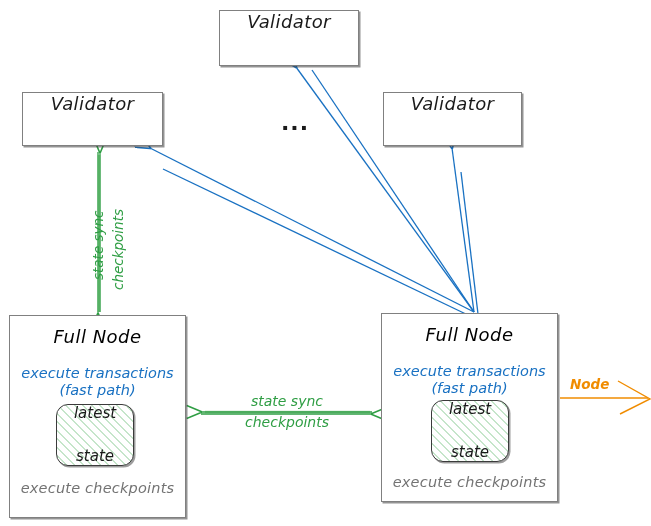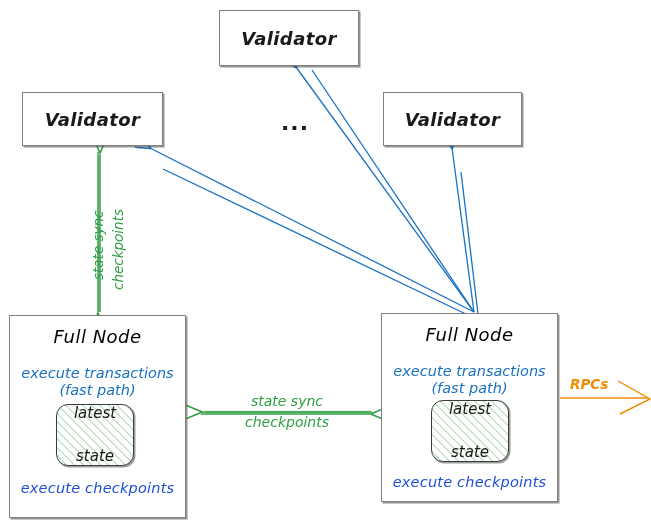--- a/index.html
+++ b/index.html
@@ -25,23 +25,21 @@
   }
   .node-box {
     position: absolute;
     box-sizing: border-box;
     background: #ffffff;
     border: 1.6px solid #808080;
     box-shadow: 1.5px 1.5px 0 0 rgba(60,60,60,0.55);
   }
   .validator-box {
     display: flex;
-    align-items: center;
     justify-content: center;
-    font-weight: bold;
   }
   .validator-label {
     font-family: "DejaVu Sans", sans-serif;
     font-size: 18px;
     color: #1a1a1a;
     letter-spacing: 0.4px;
     font-style: italic;
   }
   .fullnode-box {
     display: block;
@@ -58,21 +56,21 @@
     text-align: center;
     font-size: 14.5px;
     color: #1971c2;
     line-height: 1.18;
     margin-top: 18px;
     font-style: italic;
   }
   .fn-green {
     text-align: center;
     font-size: 14.5px;
-    color: #1d4ed8;
+    color: #737373;
     font-style: italic;
     letter-spacing: 0.2px;
   }
   .state-box {
     position: absolute;
     box-sizing: border-box;
     border: 1.6px solid #3b3b3b;
     border-radius: 12px;
     background-color: #ffffff;
     background-image: repeating-linear-gradient(
@@ -213,15 +211,15 @@
     <div class="fn-green" style="position:absolute; left:0; right:0; top:160px;">execute checkpoints</div>
   </div>
 
   <div class="vert-label" style="left:90px; top:280px;">state sync</div>
   <div class="vert-label" style="left:110px; top:290px;">checkpoints</div>
 
   <div class="edge-label lbl-green" style="left:232px; top:393px; width:110px;">state sync</div>
   <div class="edge-label lbl-green" style="left:232px; top:414px; width:110px;">checkpoints</div>
 
 
-  <div class="edge-label lbl-orange" style="left:570px; top:377px;">RPCs</div>
+  <div class="edge-label lbl-orange" style="left:570px; top:377px;">Node</div>
 
 </div>
 
 </body></html>

